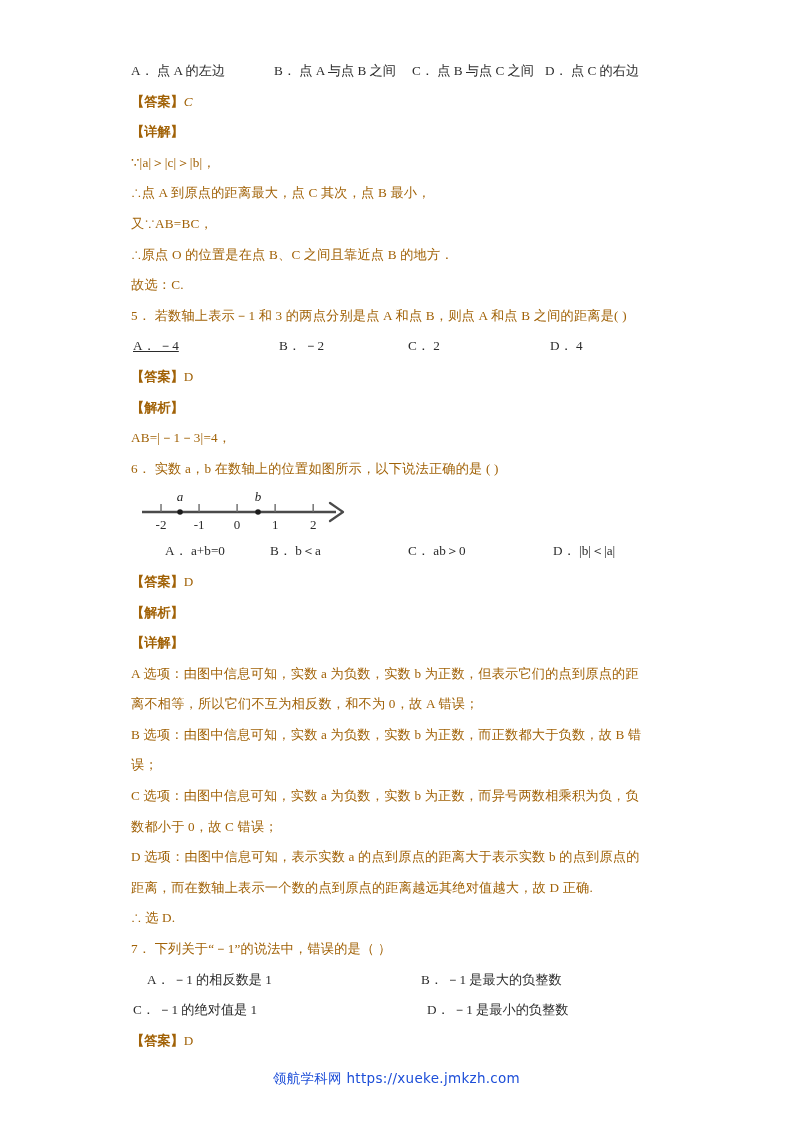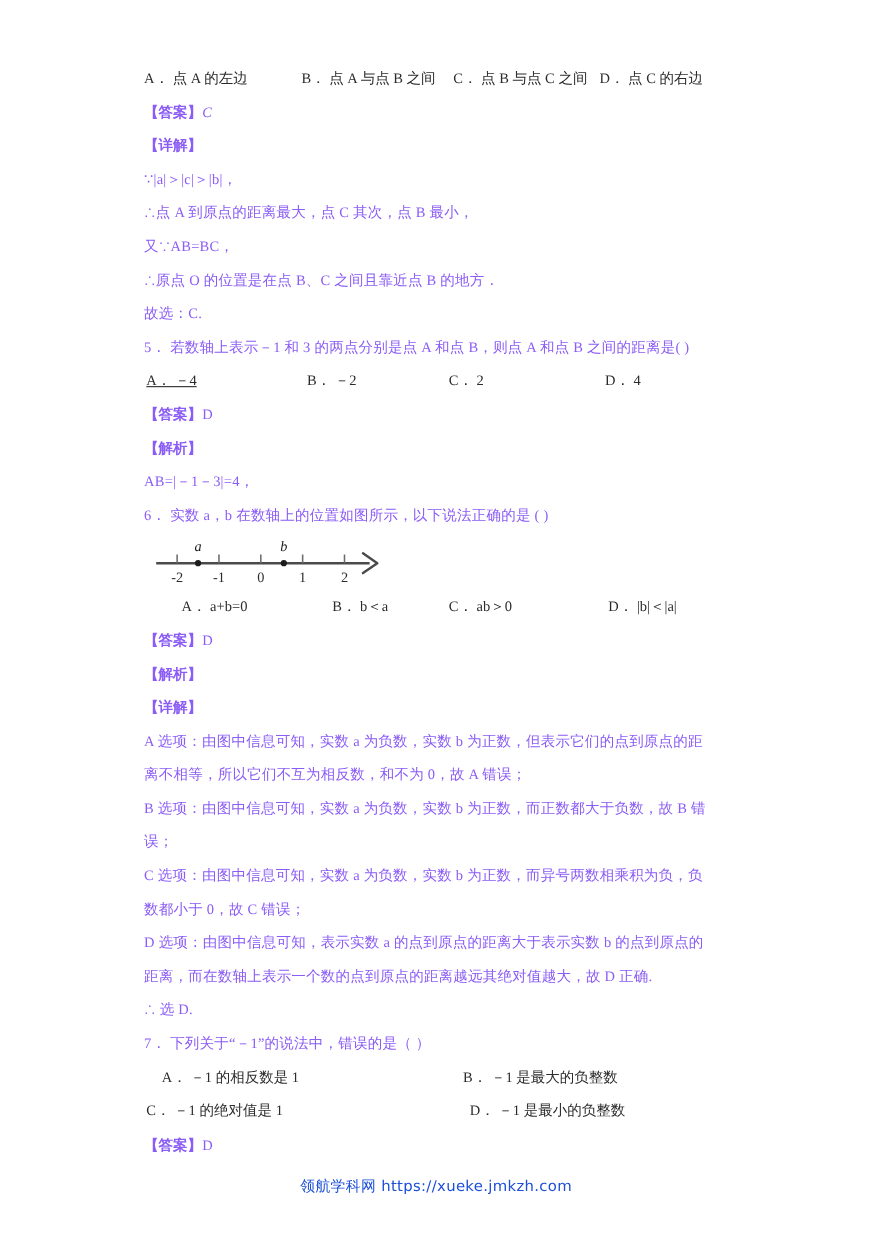--- a/index.html
+++ b/index.html
@@ -24,21 +24,21 @@
   .content {
     position: absolute;
     left: 131px;
     top: 56px;
     width: 560px;
   }
   .line {
     font-size: 13.2px;
     line-height: 30.6px;
     white-space: nowrap;
-    color: #8b5cf6;
+    color: #a16207;
     letter-spacing: 0.2px;
   }
   .bk { font-weight: bold; letter-spacing: 0px; }
   .it { font-style: italic; }
 
   
   .optrow {
     position: relative;
     height: 30.6px;
     font-size: 13.2px;
@@ -145,21 +145,21 @@
             <circle cx="40.03921568627452" cy="22" r="2.8" fill="#1c1c1c"></circle>
             <text x="40.03921568627452" y="11" text-anchor="middle" font-size="13" font-style="italic" font-family="&quot;Liberation Serif&quot;, serif" fill="#1c1c1c">a</text>
             <circle cx="118.01960784313725" cy="22" r="2.8" fill="#1c1c1c"></circle>
             <text x="118.01960784313725" y="11" text-anchor="middle" font-size="13" font-style="italic" font-family="&quot;Liberation Serif&quot;, serif" fill="#1c1c1c">b</text>
           </g>
       </svg>
     </div>
 
     <div class="optrow">
       <span style="left:2px;margin-left:32px;">A． a+b=0</span>
-      <span style="left:139px;margin-left:32px;">B． b＜a</span>
+      <span style="left:139px;">B． b＜a</span>
       <span style="left:277px;">C． ab＞0</span>
       <span style="left:422px;">D． |b|＜|a|</span>
     </div>
 
     <div class="line"><span class="bk">【答案】</span><span>D</span></div>
 
     <div class="line"><span class="bk">【解析】</span></div>
 
     <div class="line"><span class="bk">【详解】</span></div>
 

